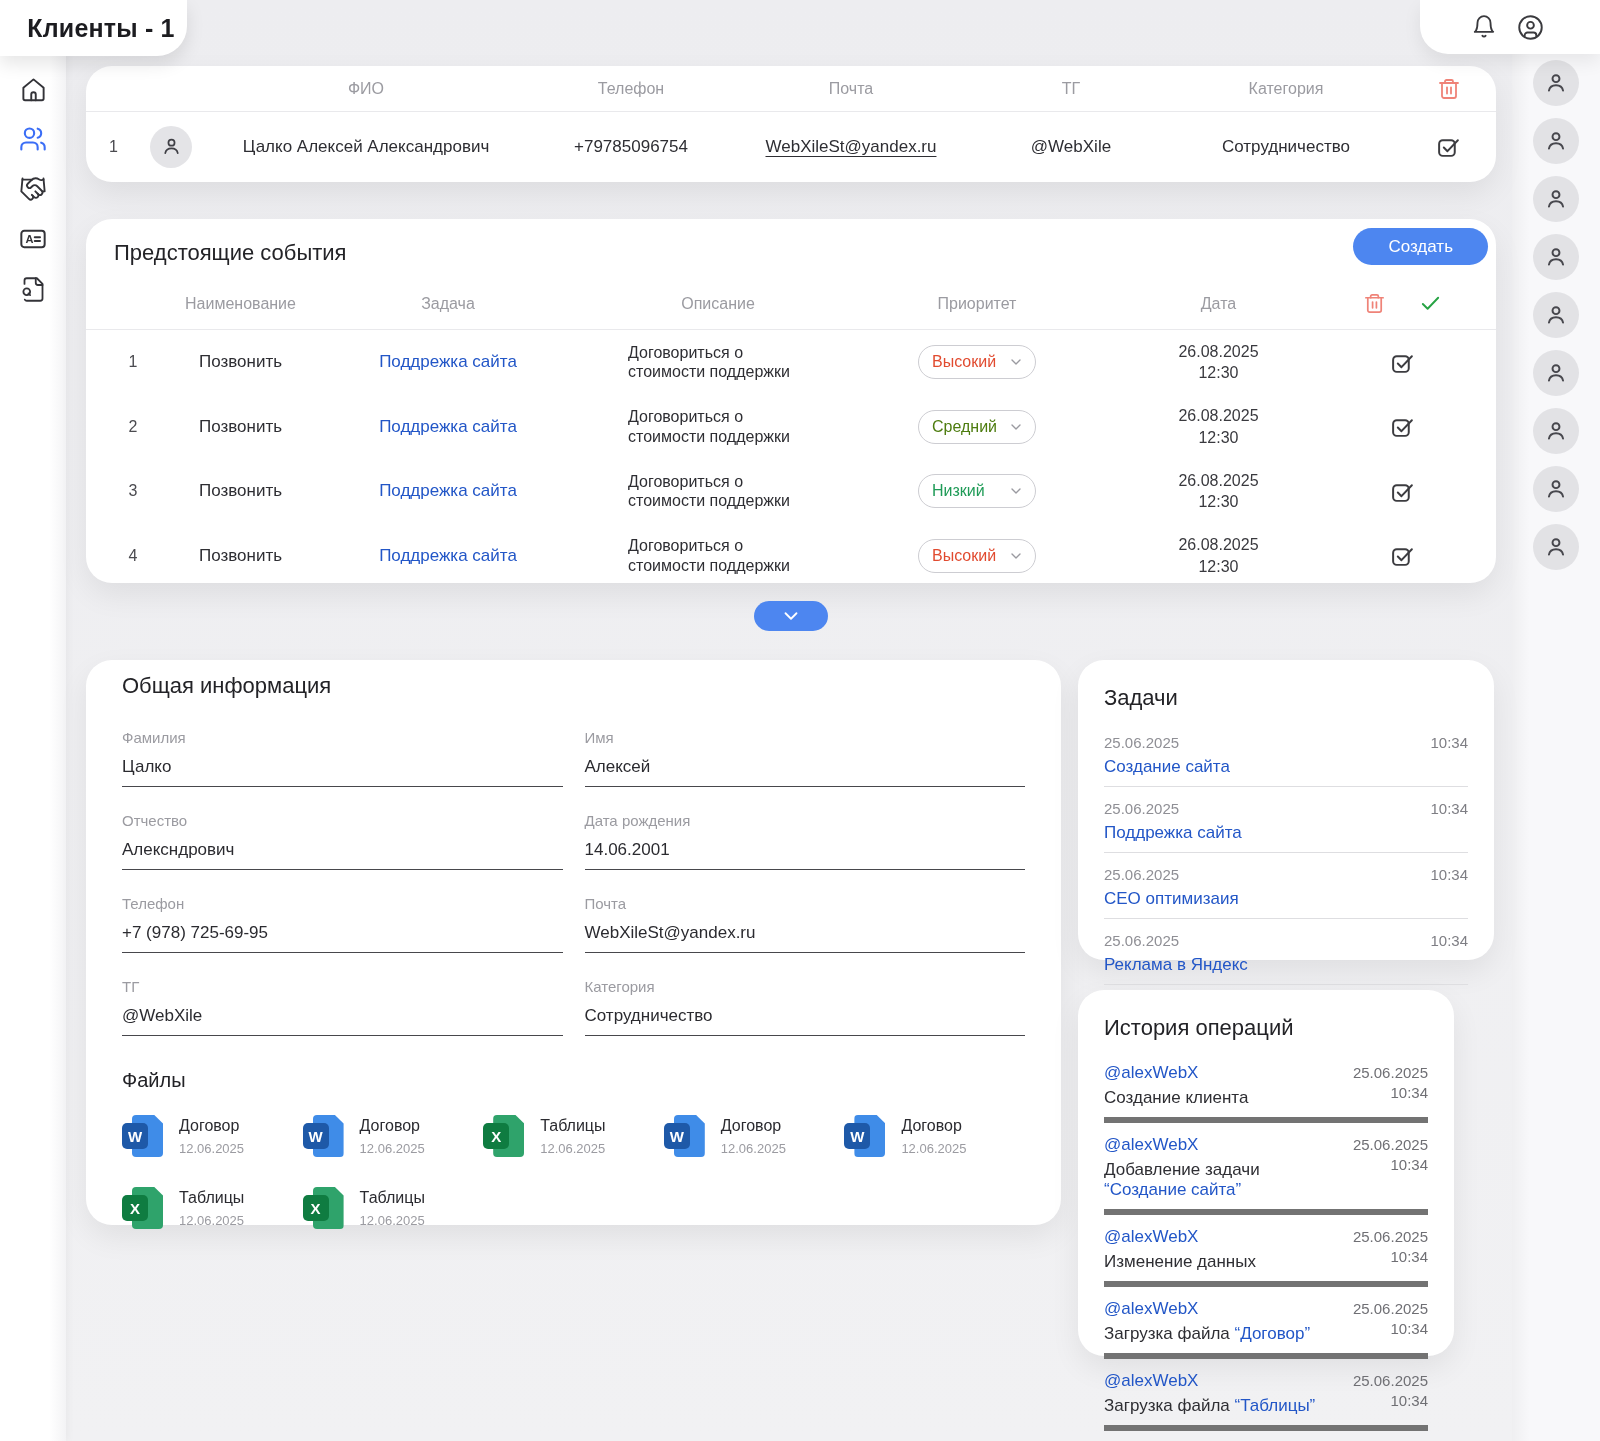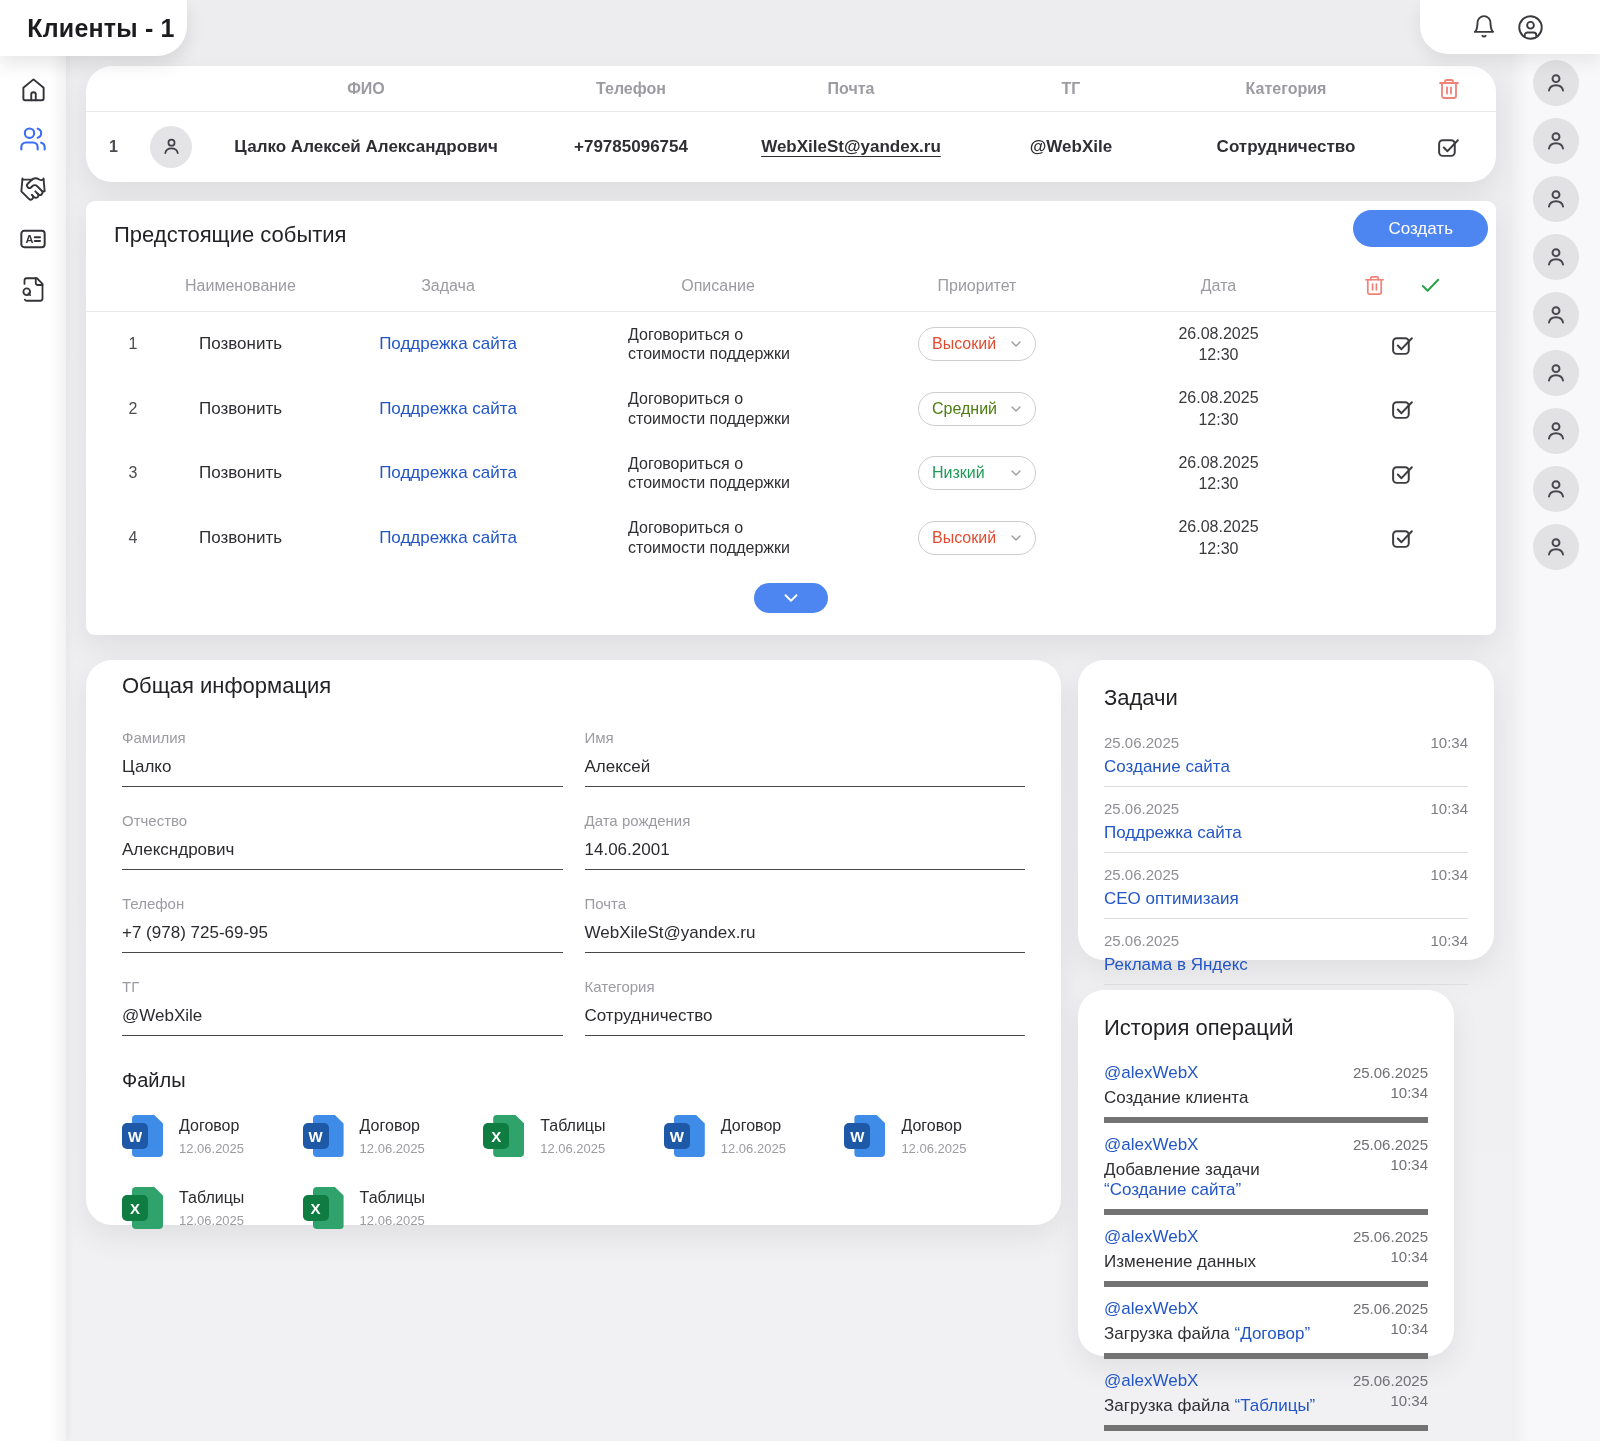--- a/index.html
+++ b/index.html
@@ -31,33 +31,33 @@
 
   .topbar-right { position:absolute; right:0; top:0; height:54px; width:180px; background:#fff;
     border-radius:0 0 0 28px; box-shadow:0 8px 18px rgba(0,0,0,.07);
     display:flex; align-items:center; justify-content:flex-end; gap:20px; padding-right:56px; z-index:5; }
   .top-icon { color:#3a3a3e; cursor:pointer; }
 
   
   .card { position:absolute; background:#fff; border-radius:26px; box-shadow:0 12px 30px rgba(0,0,0,.07); z-index:3; }
 
   
-  #client-card { left:86px; top:66px; width:1410px; height:116px;font-weight:bold; }
+  #client-card { left:86px; top:66px; width:1410px; height:116px; }
   .client-head, .client-row { display:grid; grid-template-columns:55px 60px 330px 200px 240px 200px 230px 95px; align-items:center; }
   .client-head { height:46px; border-bottom:1px solid #e9e9ec; color:#9b9ba1; font-size:16px; }
   .client-head > div { text-align:center; }
   .client-row { height:69px; font-size:17px; color:#2e2e33; }
   .client-row > div { text-align:center; }
   .cell-num { color:#4b4b50; font-size:16px; }
   .avatar { width:42px; height:42px; border-radius:50%; background:#e4e4e7;
     display:flex; align-items:center; justify-content:center; color:#3f3f45; margin:0 auto; }
   .email-link { text-decoration:underline; text-underline-offset:4px; color:#2e2e33; cursor:pointer; }
 
   
-  #events-card { left:86px; top:201px; width:1410px; height:434px; padding-top:21px;border-radius:9px; }
+  #events-card { left:86px; top:219px; width:1410px; height:364px; padding-top:21px; }
   #events-card h2 { font-size:22px; font-weight:400; color:#232327; margin-left:28px; }
   .create-btn { position:absolute; top:9px; right:8px; height:37px; padding:0 35px; border:none;
     border-radius:19px; color:#fff; font-size:17px; font-family:inherit; cursor:pointer; }
   .ev-head, .ev-row { display:grid; grid-template-columns:50px 165px 250px 290px 228px 255px 56px 56px; align-items:center; padding:0 30px 0 22px; }
   .ev-head { margin-top:26px; padding-bottom:14px; border-bottom:1px solid #e9e9ec; color:#9b9ba1; font-size:16px; }
   .ev-head > div { text-align:center; }
   .ev-head .h-icon { display:flex; justify-content:center; }
   .ev-row { height:64.5px; font-size:17px; color:#2e2e33; }
   .ev-row > div { text-align:center; }
   .task-link { color:#2256c7; cursor:pointer; }

